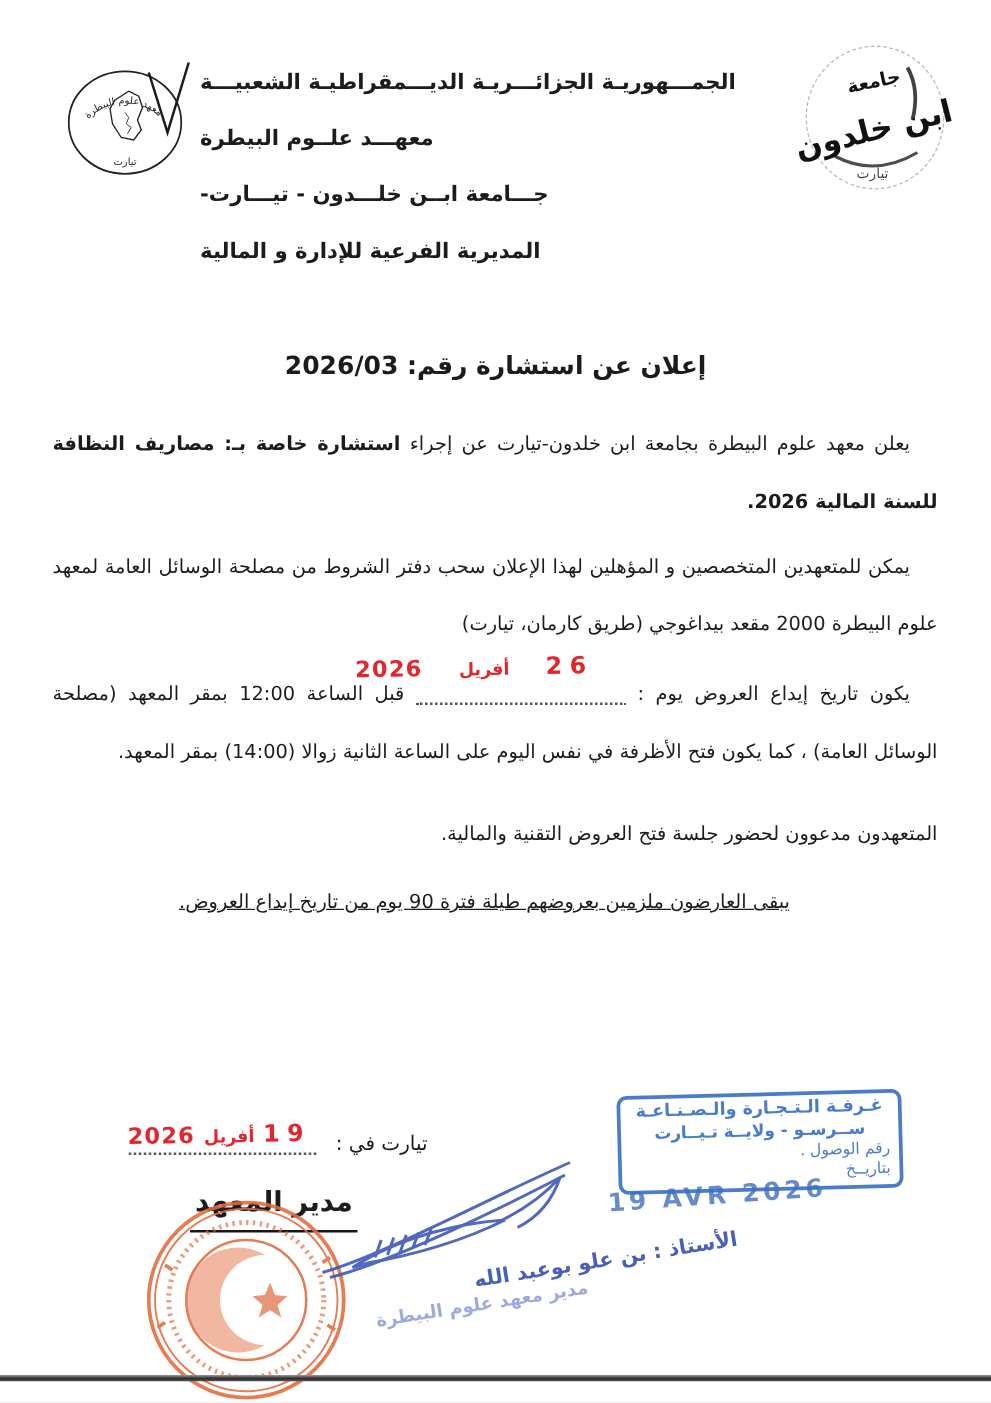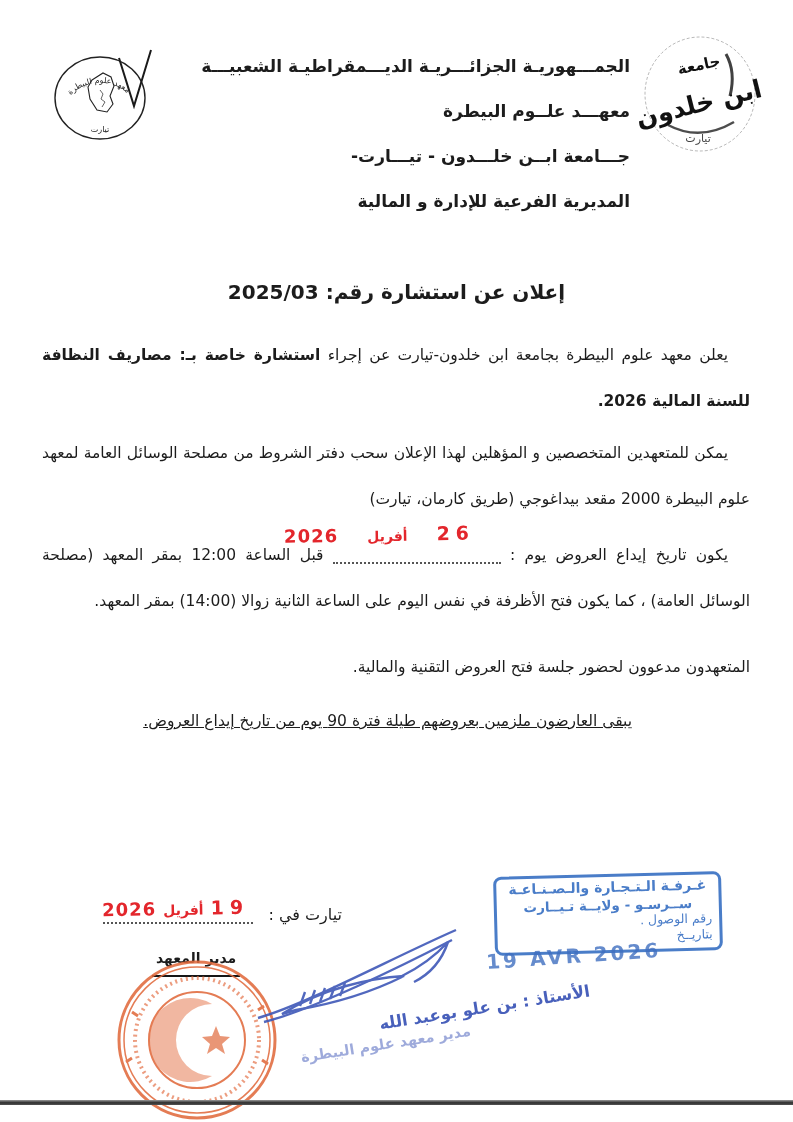--- a/index.html
+++ b/index.html
@@ -6,21 +6,21 @@
   .page{
     position:relative;width:793px;height:1122px;margin:0 auto;
     background:#ffffff;overflow:hidden;
     font-family:"DejaVu Sans",sans-serif;color:#1c1c1c;
   }
   
   .logo-left{position:absolute;left:48px;top:42px;width:110px;height:110px;}
   .logo-right{position:absolute;left:638px;top:30px;width:124px;height:126px;}
   .header-text{
     position:absolute;top:44px;left:160px;width:470px;
-    direction:rtl;text-align:right;font-weight:bold;font-size:17px;line-height:45px;
+    direction:rtl;text-align:left;font-weight:bold;font-size:17px;line-height:45px;
   }
   .header-text .h-line{white-space:nowrap;}
   .doc-title{
     position:absolute;top:280px;left:0;width:100%;
     direction:rtl;text-align:center;font-weight:bold;font-size:20px;
   }
   
   .content{
     position:absolute;top:332px;right:43px;width:708px;
     direction:rtl;text-align:justify;text-align-last:right;
@@ -67,21 +67,21 @@
     transform:rotate(-4deg);opacity:.8;white-space:nowrap;
   }
   
   .place-date{
     position:absolute;left:50px;top:902px;width:292px;
     direction:rtl;text-align:right;font-size:16px;
   }
   .place-date .pd-label{margin-left:16px;}
   .sig-title{
     position:absolute;left:152px;top:950px;
-    direction:rtl;font-weight:bold;font-size:14px;
+    direction:rtl;font-weight:bold;font-size:22px;
     border-bottom:2px solid #161616;padding:0 4px 9px;
   }
   .orange-seal{position:absolute;left:112px;top:952px;opacity:.88;}
   .signature-svg{position:absolute;left:252px;top:926px;}
   .name-stamp{
     position:absolute;direction:rtl;color:#3f58b8;font-weight:bold;white-space:nowrap;
   }
   .name-stamp.l1{left:378px;top:998px;font-size:16.5px;transform:rotate(-9deg);opacity:.95;}
   .name-stamp.l2{left:300px;top:1036px;font-size:14.5px;transform:rotate(-9deg);opacity:.5;}
   
@@ -121,21 +121,21 @@
     </svg>
   </div>
 
   <div class="header-text">
     <div class="h-line">الجمـــهوريـة الجزائـــريـة الديـــمقراطيـة الشعبيـــة</div>
     <div class="h-line">معهـــد علــوم البيطرة</div>
     <div class="h-line">جـــامعة ابــن خلـــدون  - تيـــارت-</div>
     <div class="h-line">المديرية الفرعية للإدارة و المالية</div>
   </div>
 
-  <div class="doc-title">إعلان عن استشارة رقم: 2025/03</div>
+  <div class="doc-title">إعلان عن استشارة رقم: 2026/03</div>
 
   <div class="content">
     <p class="p1"><span>يعلن معهد علوم البيطرة بجامعة ابن خلدون-تيارت عن إجراء </span><b>استشارة خاصة بـ: مصاريف النظافة للسنة المالية 2026.</b></p>
 
     <p class="p2">يمكن للمتعهدين المتخصصين و المؤهلين لهذا الإعلان سحب دفتر الشروط من مصلحة الوسائل العامة لمعهد علوم البيطرة 2000 مقعد بيداغوجي (طريق كارمان، تيارت)</p>
 
 
     <p class="p4"><span>يكون تاريخ إيداع العروض يوم : </span><span class="dot-slot slot-deposit"><span class="red-stamp">
             <span class="rs-day">26</span>
             <span class="rs-month">أفريل</span>

